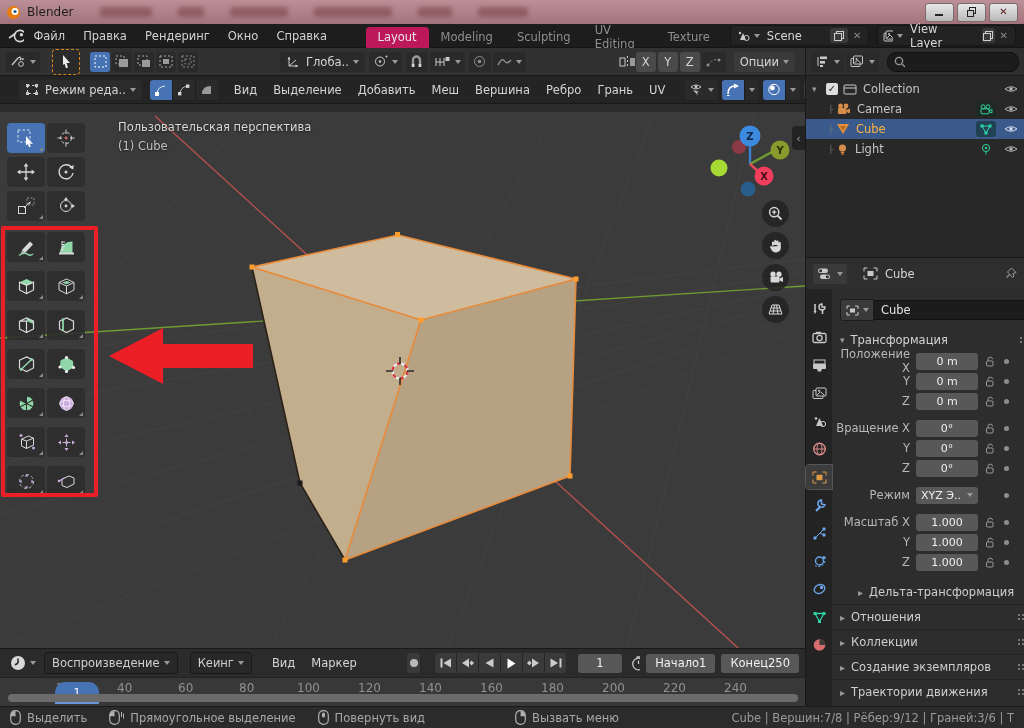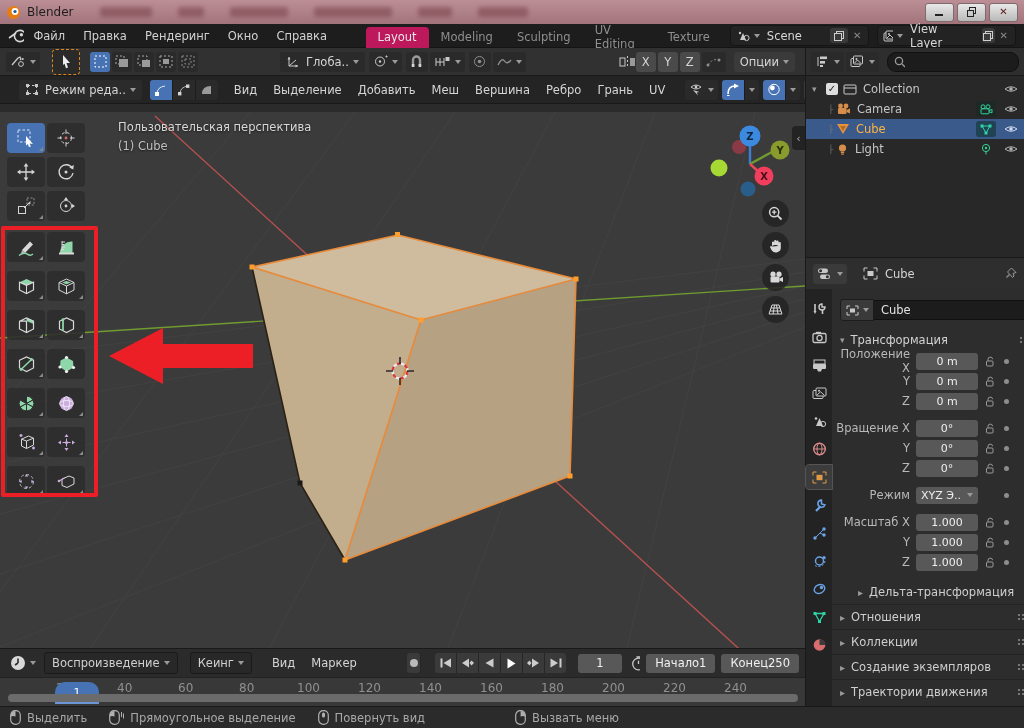--- a/index.html
+++ b/index.html
@@ -1183,15 +1183,16 @@
         </svg>
       <span>Повернуть вид</span>
     </div>
     <div class="hint" style="margin-left:68px;">
       <svg width="11" height="15">
           <rect x="0.7" y="0.7" width="9.6" height="13.6" rx="4.5" fill="none" stroke="#b0b0b0" stroke-width="1.2"></rect>
           <path d="M10 6.5 Q8 5.5 5.6 6.5 L5.6 1 Q9 1 10 4 Z" fill="#b0b0b0"></path>
         </svg>
       <span>Вызвать меню</span>
     </div>
+    <span class="stats">Cube | Вершин:7/8 | Рёбер:9/12 | Граней:3/6 | Т</span>
   </div>
 
 </div>
 
 </body></html>

